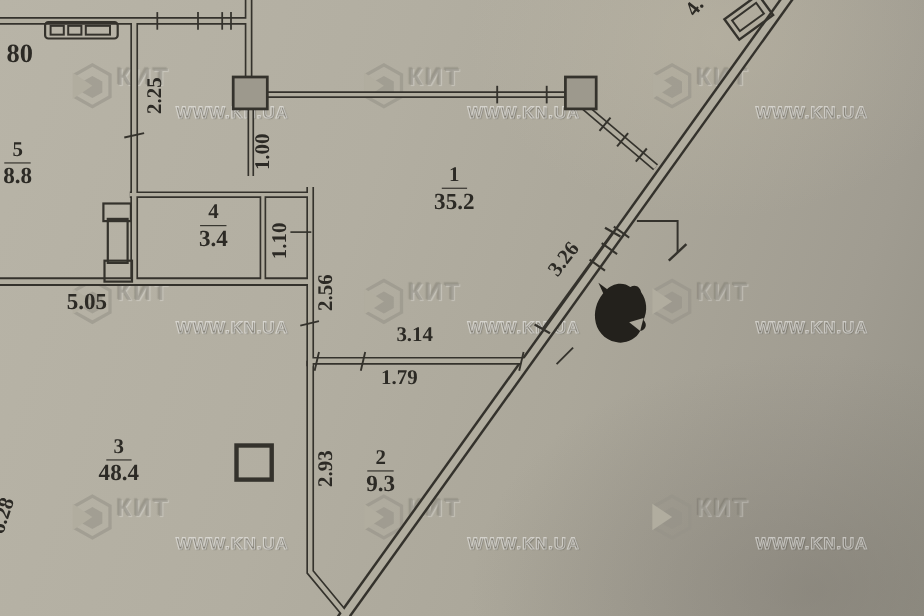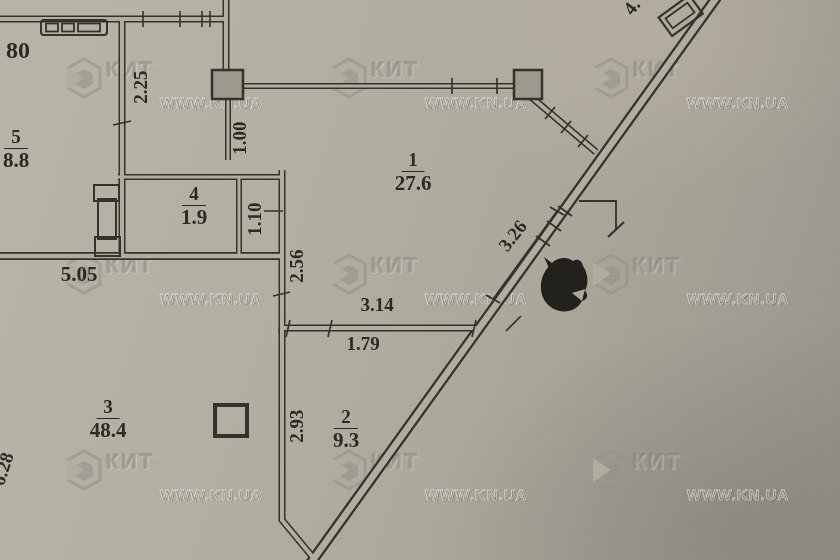--- a/index.html
+++ b/index.html
@@ -239,33 +239,33 @@
       <path fill="#23211c" d="M550,265 C556,257 567,256 573,261 C578,258 582,261 583,266
         C588,273 589,283 585,291 C589,295 587,300 582,301 C578,309 568,313 560,311
         C549,309 542,300 541,290 C540,280 544,271 550,265 Z"></path>
       <path fill="#23211c" d="M552,263 L544,257 L549,268 Z"></path>
       <path fill="#aba79a" d="M585,289 L572,293 L582,301 Z"></path>
     </g>
   </svg>
 
   <div class="lbl room-label" style="left:413px;top:172px">
     <span class="num">1</span><br>
-    <span class="area">27.6</span>
+    <span class="area">35.2</span>
   </div>
   <div class="lbl room-label" style="left:346px;top:429px">
     <span class="num">2</span><br>
     <span class="area">9.3</span>
   </div>
   <div class="lbl room-label" style="left:108px;top:419px">
     <span class="num">3</span><br>
     <span class="area">48.4</span>
   </div>
   <div class="lbl room-label" style="left:194px;top:206px">
     <span class="num">4</span><br>
-    <span class="area">1.9</span>
+    <span class="area">3.4</span>
   </div>
   <div class="lbl room-label" style="left:16px;top:149px">
     <span class="num">5</span><br>
     <span class="area">8.8</span>
   </div>
 
   <div class="lbl dim" style="left:18px;top:50px;font-size:24px;--r:0deg">80</div>
   <div class="lbl dim" style="left:141px;top:87px;--r:-90deg">2.25</div>
   <div class="lbl dim" style="left:240px;top:138px;--r:-90deg">1.00</div>
   <div class="lbl dim" style="left:255px;top:219px;--r:-90deg">1.10</div>

